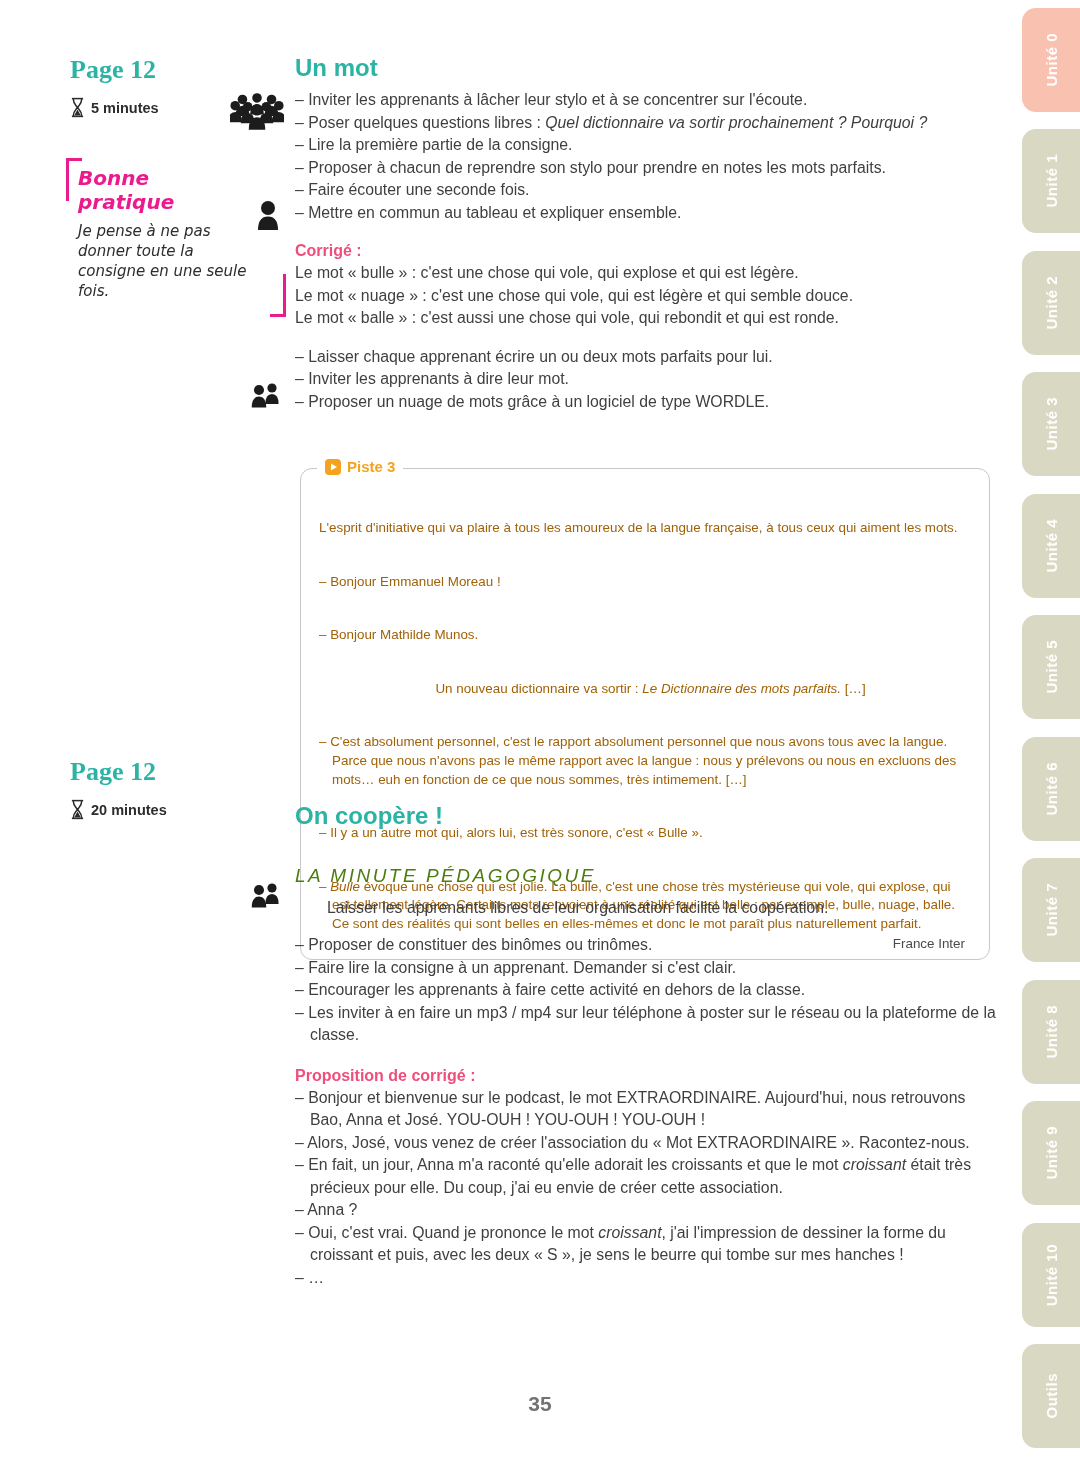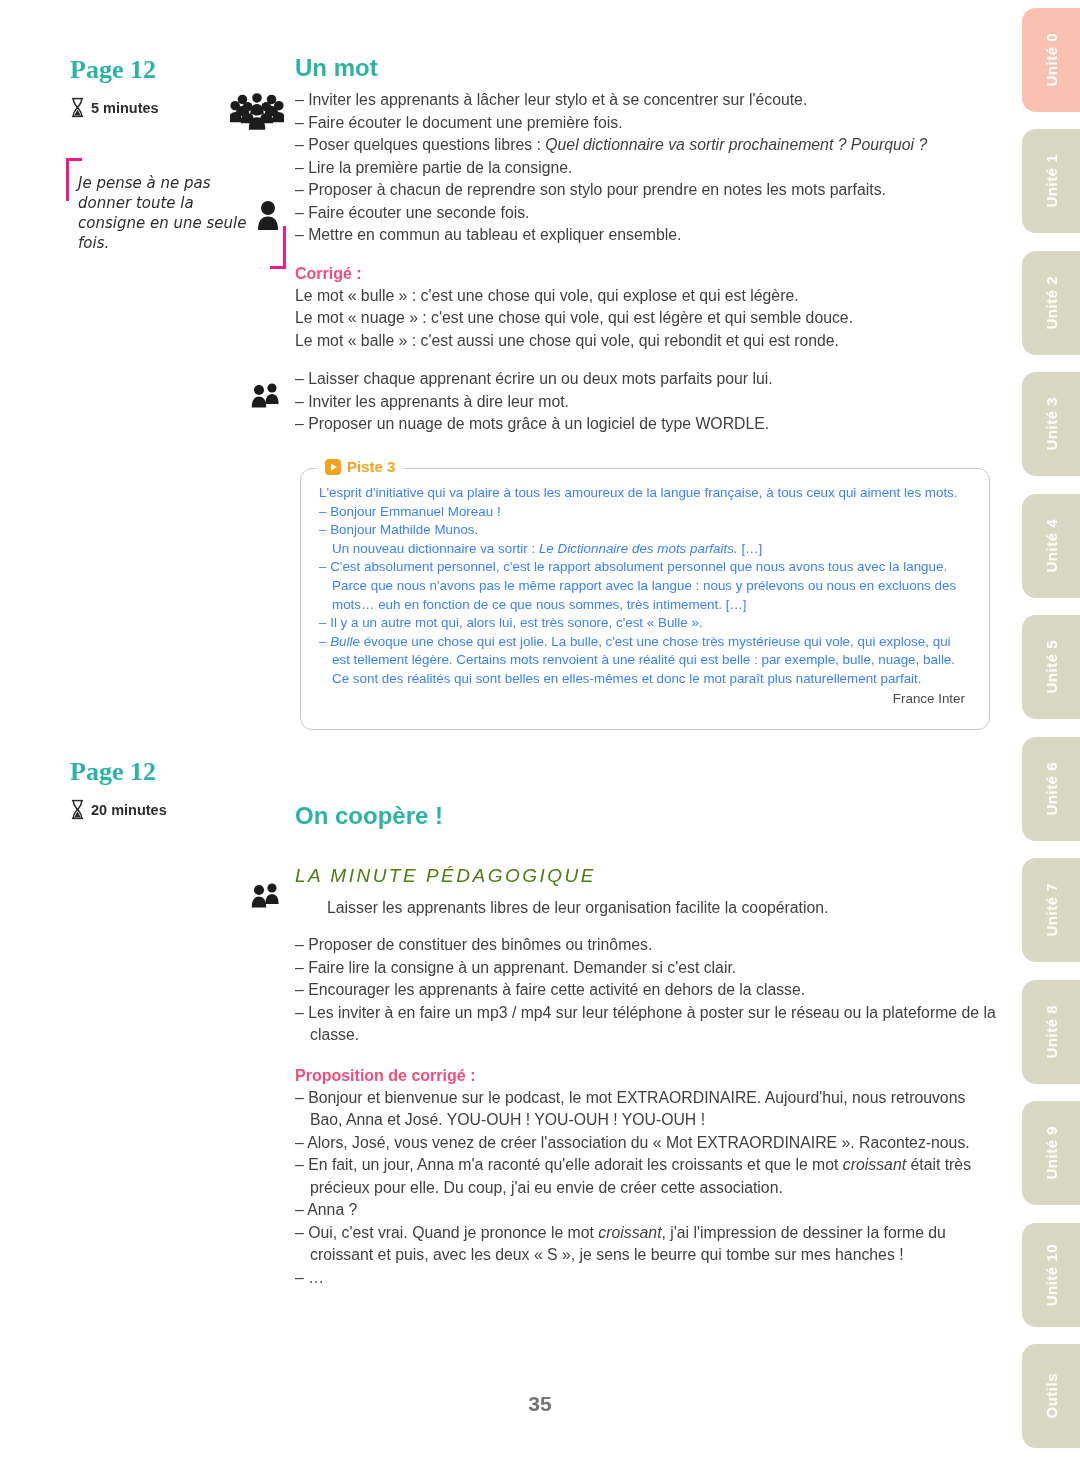--- a/index.html
+++ b/index.html
@@ -33,23 +33,23 @@
   .b{padding-left:15px;text-indent:-15px;line-height:22.5px;font-size:15.8px;}
   .just{text-align:justify;}
   .em{font-style:italic;}
   .corrige{margin-top:15px;}
   .c-label{color:#ee4e7c;font-weight:bold;font-size:16px;line-height:23px;}
   .c-line{line-height:22.5px;font-size:15.8px;}
   .pairlist{margin-top:16px;}
   
   #pistebox{position:absolute;left:300px;top:468px;width:690px;border:1.5px solid #c8c8c8;border-radius:12px;padding:15px 20px 8px 18px;box-sizing:border-box;min-height:262px;}
   .piste-label{position:absolute;top:-11px;left:16px;background:#fff;padding:0 8px;display:flex;align-items:center;gap:6px;color:#f5a31e;font-weight:bold;font-size:15px;}
-  .p-line{font-size:13.4px;line-height:18.6px;color:#3b82f6;}
+  .p-line{font-size:13.4px;line-height:18.6px;color:#a16207;margin-top:35px;}
   .p-line.b{padding-left:13px;text-indent:-13px;font-size:13.4px;line-height:18.6px;}
-  .p-cont{padding-left:13px;}
+  .p-cont{padding-left:13px;text-align:center;}
   .credit{text-align:right;font-size:13.4px;margin-top:2px;padding-right:4px;color:#4a4a4a;}
   
   .minute-title{color:#4d7c0f;font-size:19px;font-style:italic;letter-spacing:2.5px;margin-top:36px;line-height:24px;}
   .minute-text{margin-top:9px;padding-left:32px;font-size:15.8px;line-height:22px;}
   .bullets2{margin-top:15px;}
   .prop{margin-top:17px;}
   
   #pagenum{position:absolute;left:480px;top:1392px;width:120px;text-align:center;font-weight:bold;font-size:21px;color:#737373;}
   
   #tabs{position:absolute;right:0;top:0;width:58px;height:1465px;}
@@ -81,20 +81,21 @@
           <path d="M3.5 2 C3.5 7 6.5 8.5 8 11 C9.5 8.5 12.5 7 12.5 2"></path>
           <path d="M3.5 20 C3.5 15 6.5 13.5 8 11 C9.5 13.5 12.5 15 12.5 20"></path>
         </g>
         <path d="M8 13 L11.5 19.5 H4.5 Z" fill="#2b2b2b"></path>
       </svg>
     </span>
     <span>5 minutes</span>
   </div>
   <div class="gp-box">
     <span class="gp-br-tl"></span>
+    <div class="gp-title">Bonne pratique</div>
     <div class="gp-text">Je pense à ne pas donner toute la consigne en une seule fois.</div>
     <span class="gp-br-br"></span>
   </div>
 </div>
 
 <div id="icon-group" class="icon-abs">
   <svg width="54" height="44" viewBox="0 0 52 42">
     <use href="#pp" transform="translate(12,7)"></use>
     <use href="#pp" transform="translate(26,5.5)"></use>
     <use href="#pp" transform="translate(40,7)"></use>
@@ -121,21 +122,20 @@
   <svg width="36" height="28" viewBox="0 0 36 28">
     <use href="#pp" transform="translate(24,6)"></use>
     <use href="#pp" transform="translate(11,8) scale(1.1)"></use>
   </svg>
 </div>
 
 <div id="main1" class="main-col">
   <h2 class="sec-title">Un mot</h2>
   <div>
     <p class="b"><span>– Inviter les apprenants à lâcher leur stylo et à se concentrer sur l'écoute.</span></p>
-    <p class="b"><span>– Faire écouter le document une première fois.</span></p>
     <p class="b just"><span>– Poser quelques questions libres : </span><i class="em">Quel dictionnaire va sortir prochainement ? Pourquoi ?</i></p>
     <p class="b"><span>– Lire la première partie de la consigne.</span></p>
     <p class="b"><span>– Proposer à chacun de reprendre son stylo pour prendre en notes les mots parfaits.</span></p>
     <p class="b"><span>– Faire écouter une seconde fois.</span></p>
     <p class="b"><span>– Mettre en commun au tableau et expliquer ensemble.</span></p>
   </div>
   <div class="corrige">
     <p class="c-label">Corrigé :</p>
     <p class="c-line">Le mot « bulle » : c'est une chose qui vole, qui explose et qui est légère.</p>
     <p class="c-line">Le mot « nuage » : c'est une chose qui vole, qui est légère et qui semble douce.</p>

